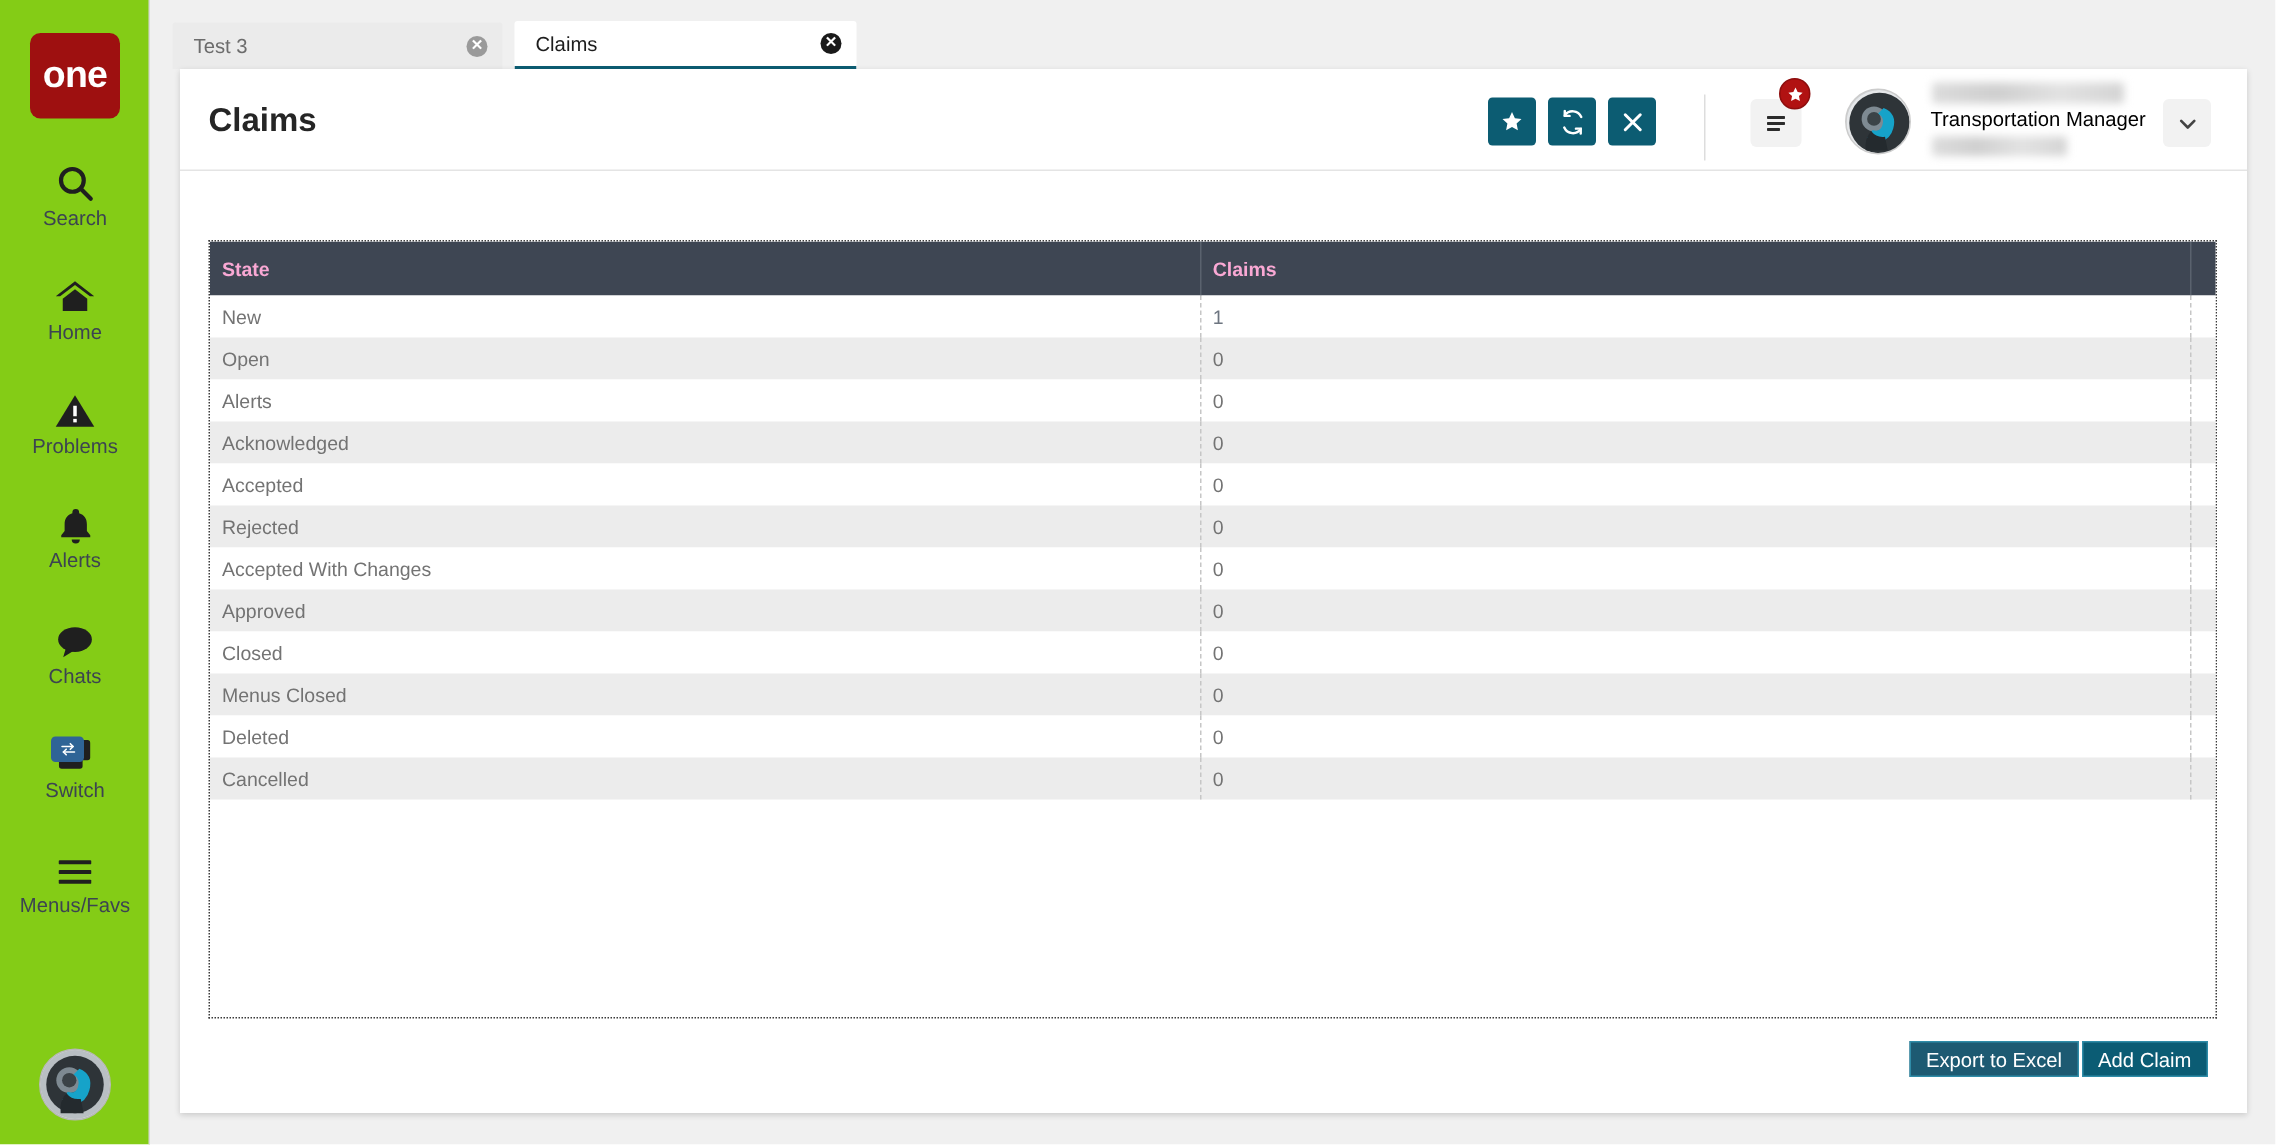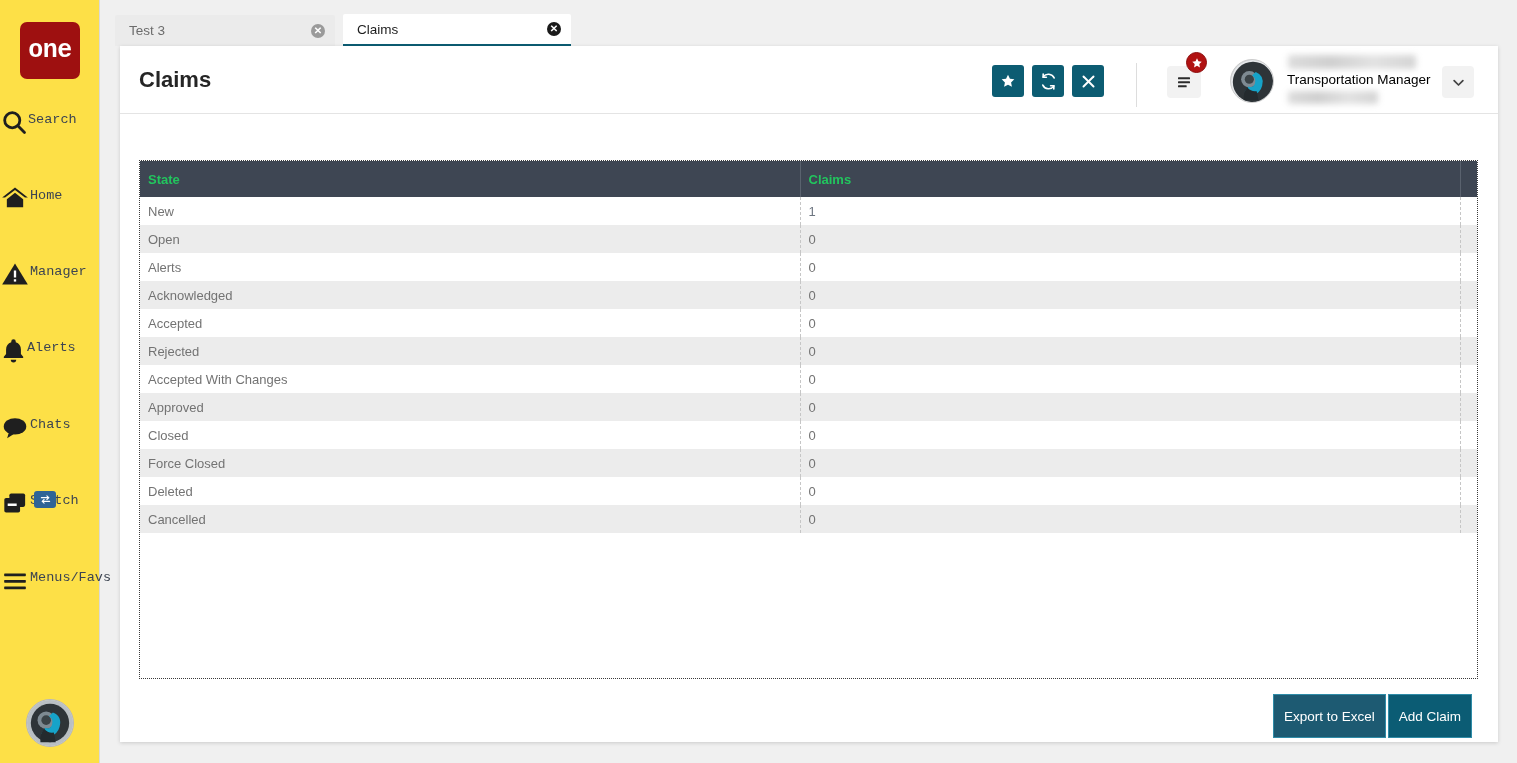--- a/index.html
+++ b/index.html
@@ -10,41 +10,40 @@
     background: #ffffff;
     font-family: "Liberation Sans", sans-serif;
   }
 
   #app { position: relative; width: 1517px; height: 763px; background: #ffffff; }
 
   
   #sidebar {
     position: absolute; left: 0; top: 0;
     width: 100px; height: 763px;
-    background: #fde047;
+    background: #84cc16;
     border-right: 1px solid #d9d9d9;
     z-index: 5;
-    font-family: Liberation Mono, monospace;
   }
   .logo {
     position: absolute; left: 20px; top: 22px;
     width: 60px; height: 57px;
     background: #9e1010;
     border-radius: 7px;
     display: flex; align-items: center; justify-content: center;
     color: #ffffff;
     font-size: 25px;
     font-weight: 600;
     letter-spacing: -0.5px;
     line-height: 1;
   }
 
   .nav-item {
     position: absolute; left: 0; width: 100px;
-    display: flex; flex-direction: row; align-items: center;
+    display: flex; flex-direction: column; align-items: center;
     cursor: pointer;
     user-select: none;
   }
   .nav-icon {
     height: 34px; display: flex; align-items: flex-end; justify-content: center;
     color: #1f1f1f;
   }
   .nav-label {
     margin-top: 3px;
     font-size: 13.5px;
@@ -172,21 +171,21 @@
   #table-wrap {
     position: absolute; left: 19px; top: 114px;
     width: 1339px; height: 519px;
     border: 1px dotted #3a3a3a;
     background: #ffffff;
     overflow: hidden;
   }
   table { width: 100%; border-collapse: collapse; table-layout: fixed; }
   thead th {
     background: #3e4653;
-    color: #22c55e;
+    color: #f9a8d4;
     font-size: 13px;
     font-weight: bold;
     text-align: left;
     height: 36px;
     padding: 0 0 0 8px;
     border-right: 1px solid #5a626e;
   }
   thead th:last-child { border-right: none; }
   .col-state { width: 660px; }
   .col-count { width: 660px; }
@@ -202,21 +201,21 @@
   tbody tr:nth-child(even) td { background: #ececec; }
   tbody tr:nth-child(odd) td { background: #ffffff; }
   .count-first { color: #6d7580; }
 
   
   .footer-btns {
     position: absolute; right: 26px; top: 648px;
     display: flex; gap: 2px;
   }
   .ft-btn {
-    height: 44px;
+    height: 24px;
     padding: 0 10px;
     display: flex; align-items: center; justify-content: center;
     color: #ffffff; font-size: 13.5px; cursor: pointer;
     border: 1px solid #2f8ca8;
   }
   .ft-export { background: #1d5a72; }
   .ft-add { background: #0b5c74; }
 
   .page-bg {
     position: absolute; left: 100px; top: 0;
@@ -256,21 +255,21 @@
     </div>
 
     <div class="nav-item" style="top:254px">
       <div class="nav-icon">
         <svg width="30" height="28" viewBox="0 0 24 24" fill="#1f1f1f">
           <path d="M12 3 L23 21 L1 21 Z"></path>
           <rect x="11" y="9" width="2" height="6" fill="#ffffff"></rect>
           <rect x="11" y="16.5" width="2" height="2" fill="#ffffff"></rect>
         </svg>
       </div>
-      <div class="nav-label">Manager</div>
+      <div class="nav-label">Problems</div>
     </div>
 
     <div class="nav-item" style="top:330px">
       <div class="nav-icon">
         <svg width="27" height="28" viewBox="0 0 24 24" fill="#1f1f1f">
           <path d="M12 2.5 a2 2 0 0 1 2 2 v0.6 c3 0.8 4.6 3.3 4.6 6.4 v4 l2 2.6 v1.1 H3.4 v-1.1 l2-2.6 v-4 c0-3.1 1.6-5.6 4.6-6.4 V4.5 a2 2 0 0 1 2-2 z"></path>
           <path d="M9.6 20.6 h4.8 a2.4 2.4 0 0 1 -4.8 0 z"></path>
         </svg>
       </div>
       <div class="nav-label">Alerts</div>
@@ -459,21 +458,21 @@
               <td>Approved</td>
               <td>0</td>
               <td></td>
             </tr>
             <tr>
               <td>Closed</td>
               <td>0</td>
               <td></td>
             </tr>
             <tr>
-              <td>Force Closed</td>
+              <td>Menus Closed</td>
               <td>0</td>
               <td></td>
             </tr>
             <tr>
               <td>Deleted</td>
               <td>0</td>
               <td></td>
             </tr>
             <tr>
               <td>Cancelled</td>

